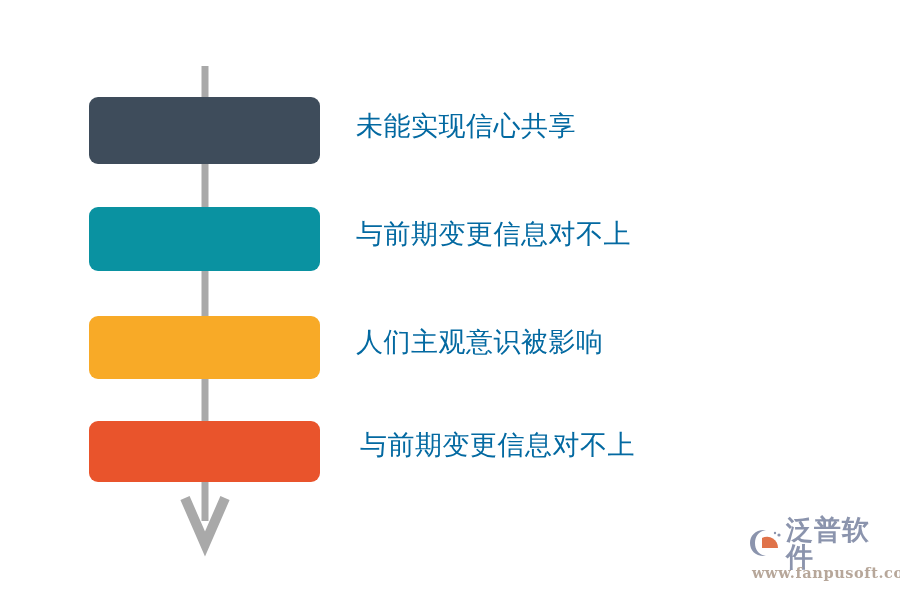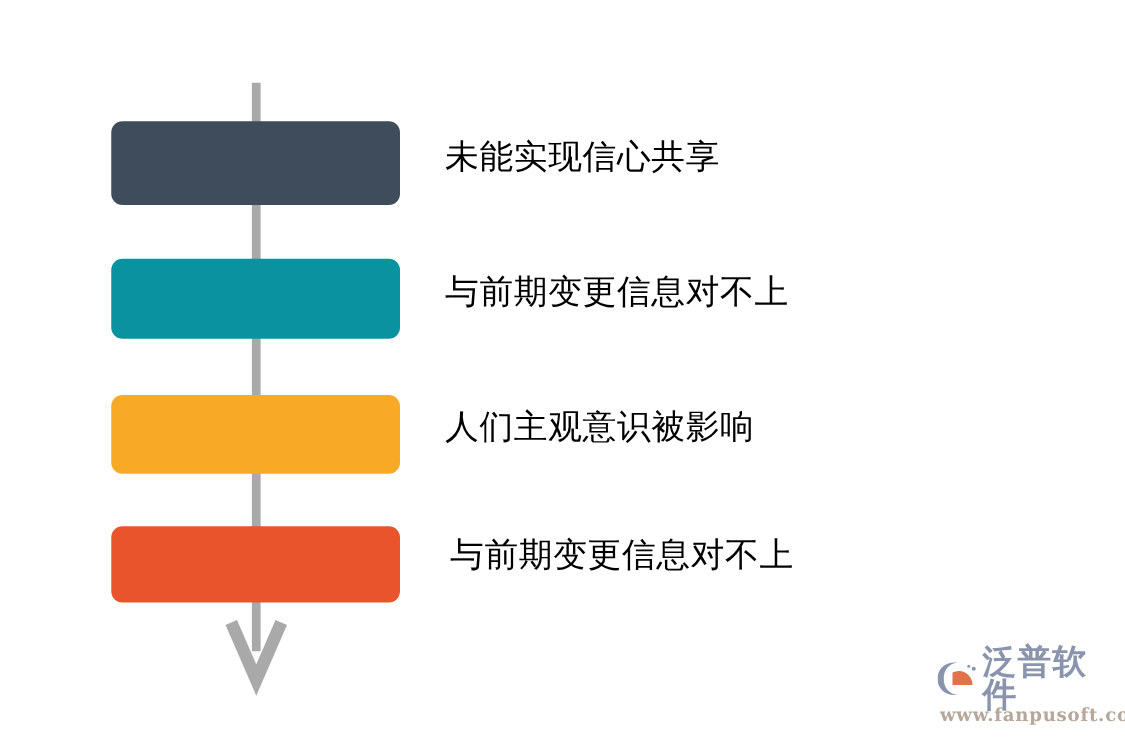--- a/index.html
+++ b/index.html
@@ -52,21 +52,21 @@
   }
   .row-2 .stage-bar { height: 64px; }
   .row-3 .stage-bar { height: 63px; }
   .row-4 .stage-bar { height: 61px; }
 
   .stage-label {
     position: absolute;
     left: 356px;
     font-size: 27px;
     line-height: 1.25;
-    color: #000000;
+    color: #0369a1;
     letter-spacing: 0.5px;
     white-space: nowrap;
     font-weight: 400;
   }
   .row-1 .stage-label { top: 14px; }
   .row-2 .stage-label { top: 13px; }
   .row-3 .stage-label { top: 13px; }
   .row-4 .stage-label { top: 12px; left: 360px; }
 
   

